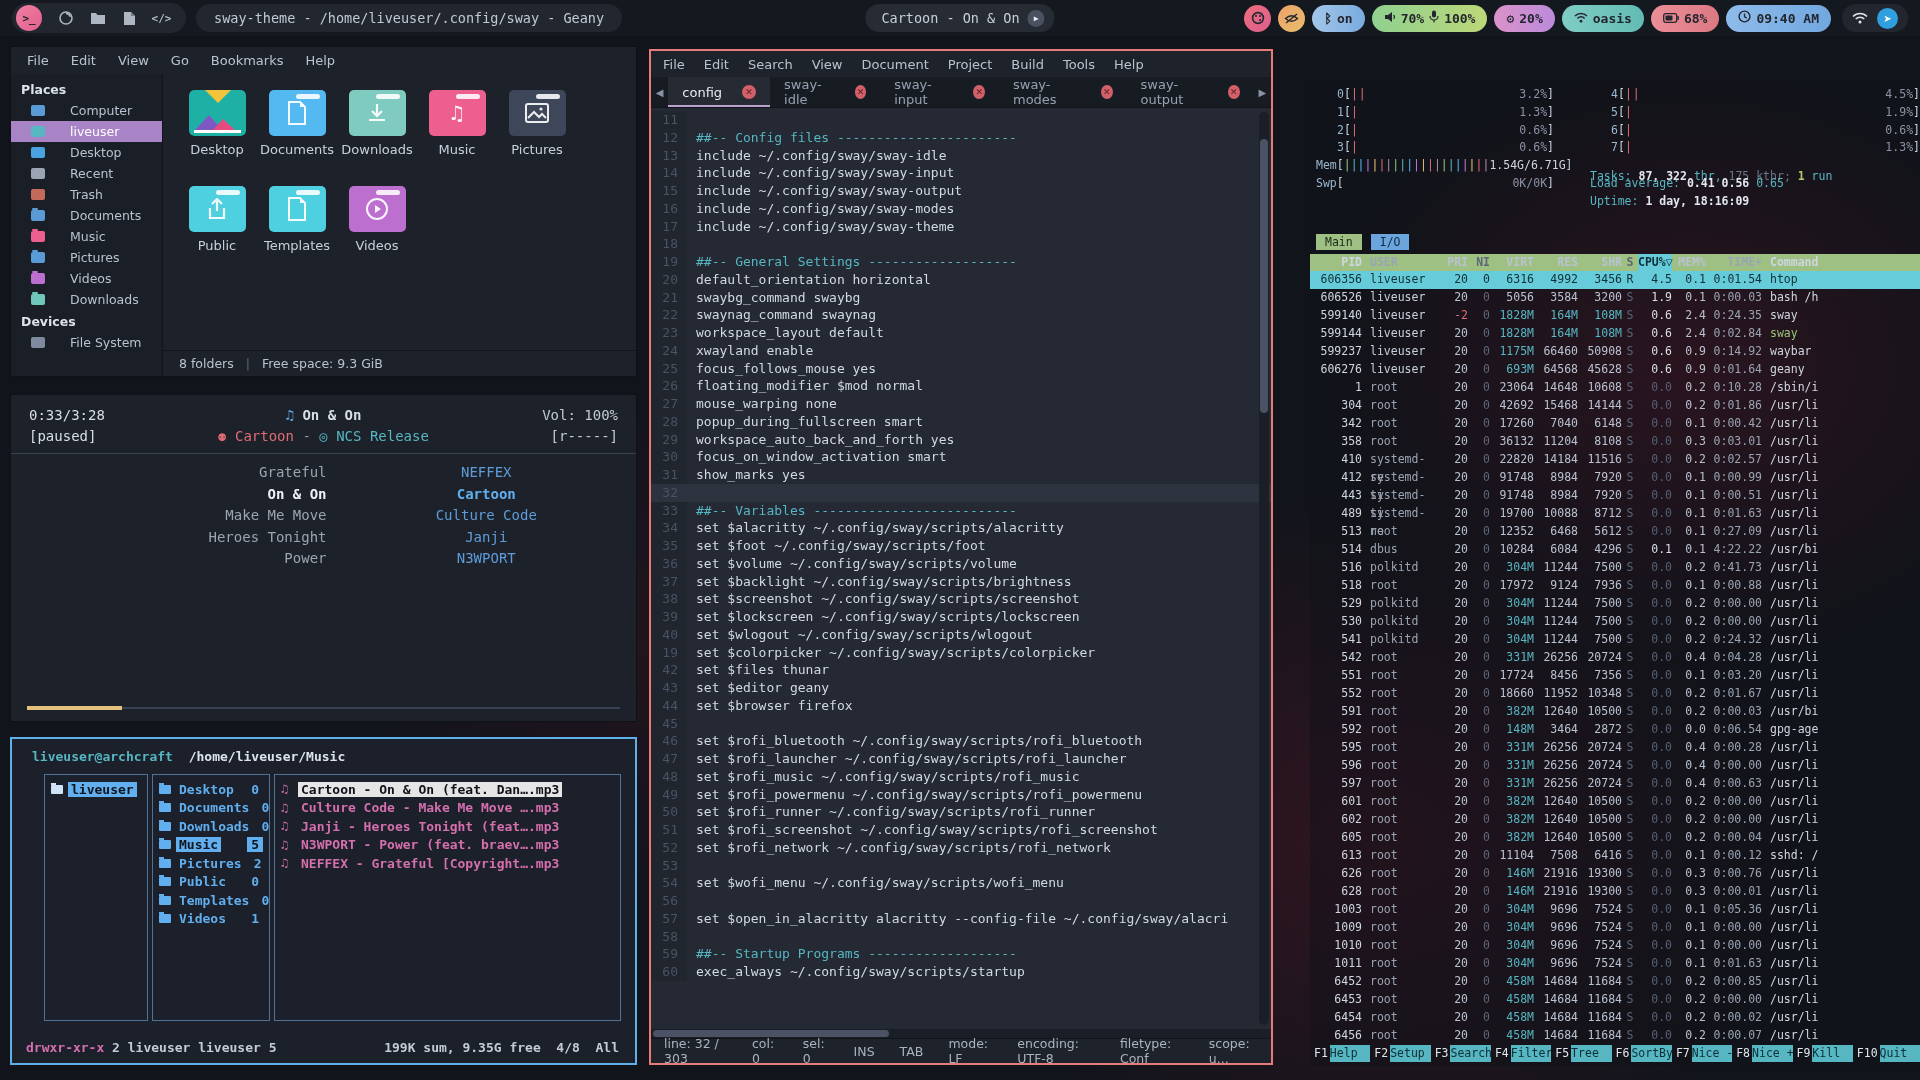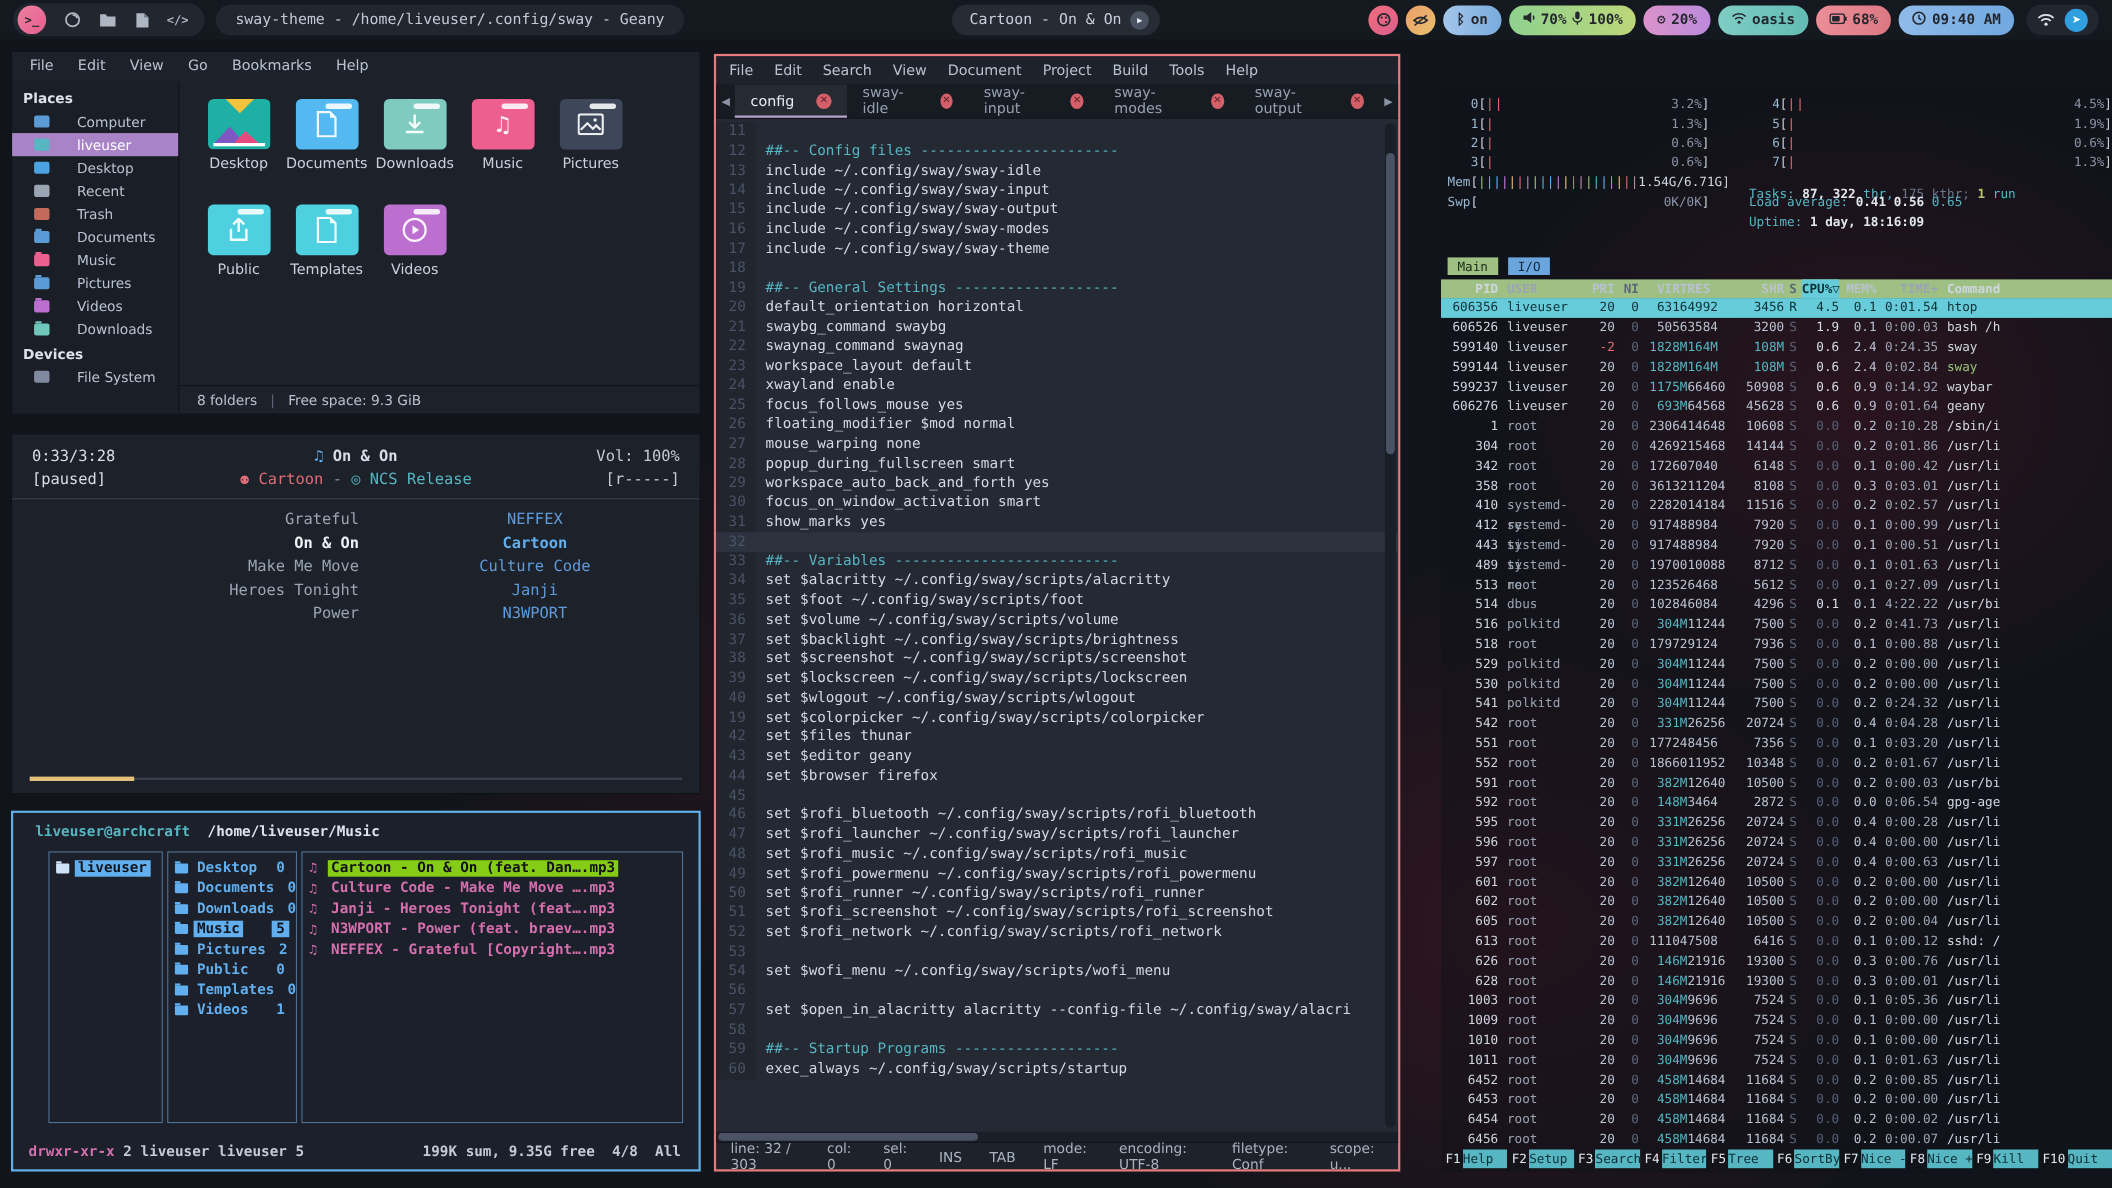--- a/index.html
+++ b/index.html
@@ -112,21 +112,21 @@
   .trow{display:flex;align-items:center;height:18.5px;gap:5px;padding:0 3px;font-weight:bold;}
   .ticon{width:12px;height:9px;border-radius:1px;background:#61afef;position:relative;flex:0 0 12px;}
   .ticon::before{content:"";position:absolute;top:-2px;left:0;width:5px;height:2px;background:inherit;}
   .tnote{width:auto;height:auto;background:none;color:#d56fae;flex:0 0 12px;font-size:12px;line-height:1;}
   .tnote::before{display:none;}
   .tlabel{color:#61afef;padding:0 3px;white-space:nowrap;}
   .tlabel.hl{background:#61afef;color:#10151d;}
   .tcount{margin-left:auto;color:#61afef;padding:0 4px;}
   .tcount.hl{background:#61afef;color:#10151d;}
   .tfile{color:#d56fae;padding:0 3px;white-space:nowrap;}
-  .tfile.hl{background:#84cc16;color:#14101a;}
+  .tfile.hl{background:#e5e5e5;color:#14101a;}
   .t-status{position:absolute;left:14px;right:16px;bottom:8px;display:flex;font-weight:bold;color:#c3cbd8;}
   .t-perm{color:#d56fae;}
   .t-sright{margin-left:auto;}
 
   
   #geany{left:649px;top:49px;width:624px;height:1016px;background:#1e232b;border:2px solid #e87a7a;
     display:flex;flex-direction:column;}
   .g-menu{height:26px;display:flex;align-items:center;gap:19px;padding:0 12px;font-size:13px;color:#b9c2d0;}
   .g-tabs{height:31px;background:#171c23;display:flex;align-items:stretch;border-bottom:1px solid #11141a;}
   .g-arrow{width:20px;display:flex;align-items:center;justify-content:center;color:#8a93a5;font-size:10px;}
@@ -174,21 +174,21 @@
     line-height:17.8px;padding-left:6px;}
   .ht-head .hl{background:#67ccd9;color:#0e2f38;}
   .hrow{display:flex;height:18px;line-height:17.7px;padding-left:6px;}
   .hrow.sel{background:#67ccd9;}
   .hrow.sel span{color:#0e2f38 !important;}
   .c-pid{width:46px;text-align:right;color:#cfd6e0;}
   .c-user{width:76px;text-align:left;padding-left:8px;color:#9aa4b2;}
   .c-pri{width:30px;text-align:right;color:#b9c2d0;}
   .c-ni{width:22px;text-align:right;color:#5c6678;}
   .c-virt{width:44px;text-align:right;color:#b9c2d0;}
-  .c-res{width:44px;text-align:left;color:#b9c2d0;}
+  .c-res{width:44px;text-align:right;color:#b9c2d0;}
   .c-shr{width:44px;text-align:right;color:#b9c2d0;}
   .c-s{width:16px;text-align:center;color:#5c6678;}
   .c-cpu{width:34px;text-align:right;color:#d8dee9;}
   .c-mem{width:34px;text-align:right;color:#b9c2d0;}
   .c-time{width:56px;text-align:right;color:#9aa4b2;}
   .c-cmd{flex:1;text-align:left;padding-left:8px;color:#cfd6e0;overflow:hidden;white-space:nowrap;}
   .tealv{color:#56b6c2 !important;}
   .dimv{color:#566075 !important;}
   .grnv{color:#98c379 !important;}
   .redv{color:#e06c75 !important;}

